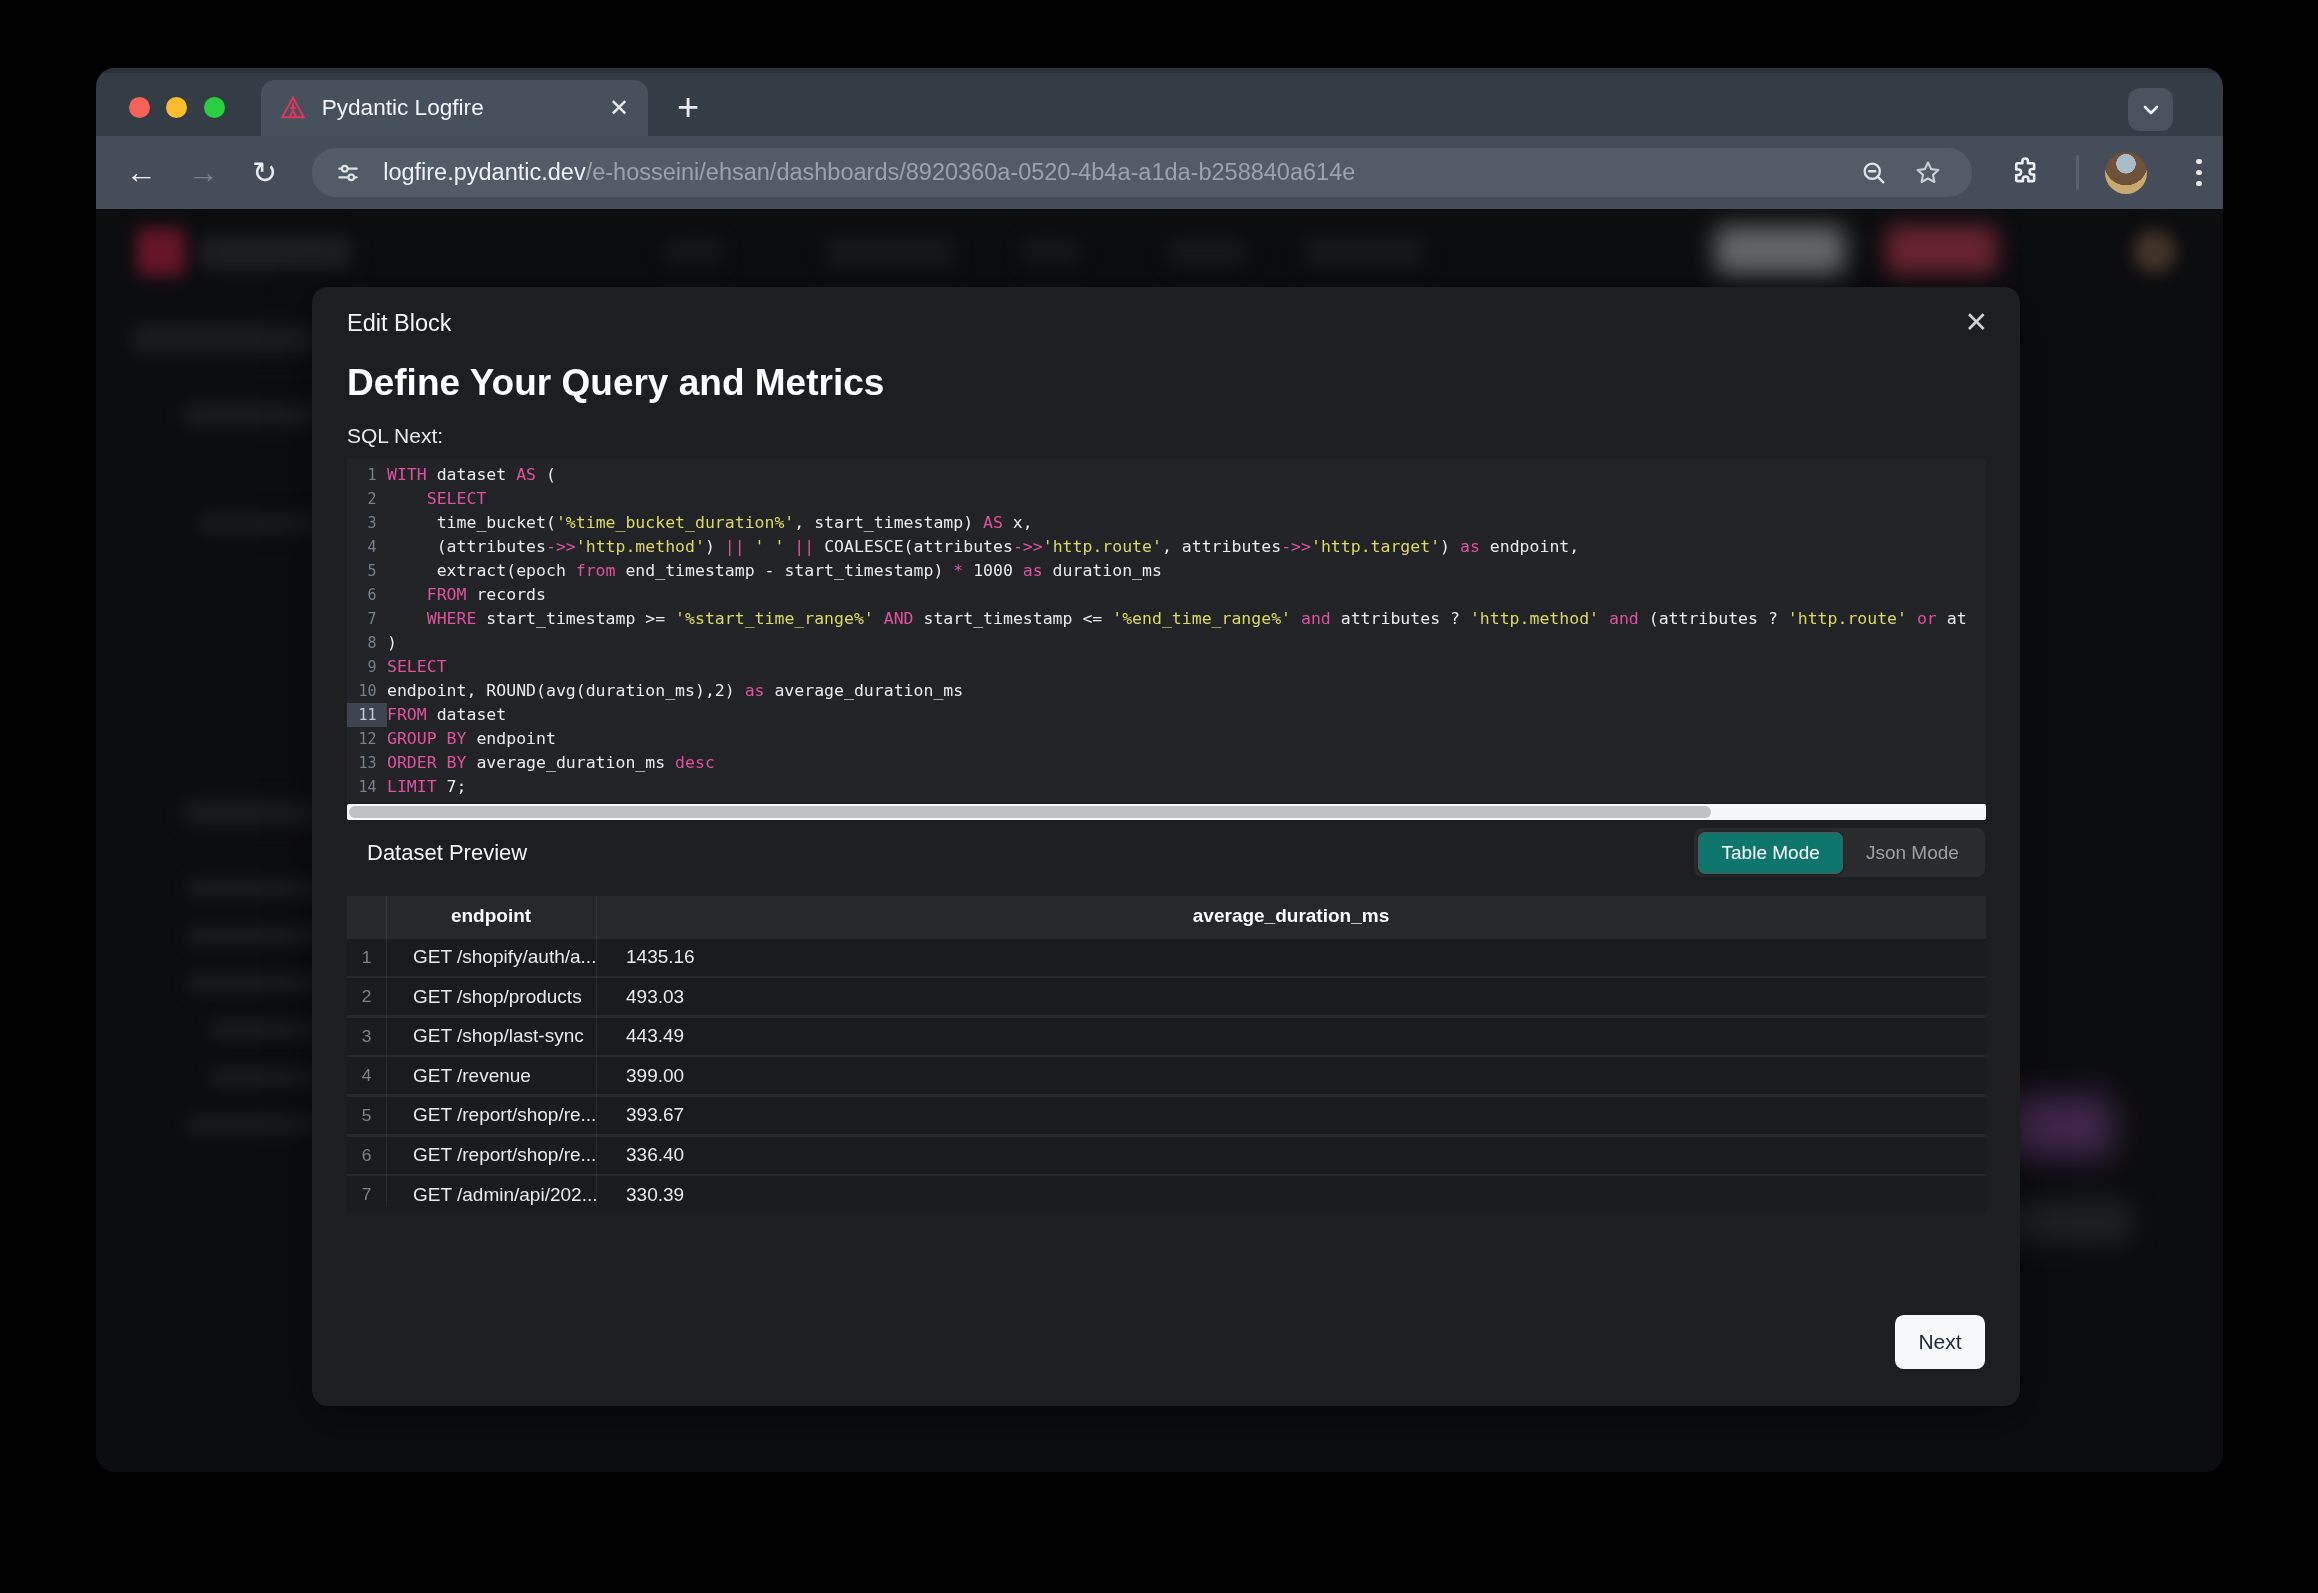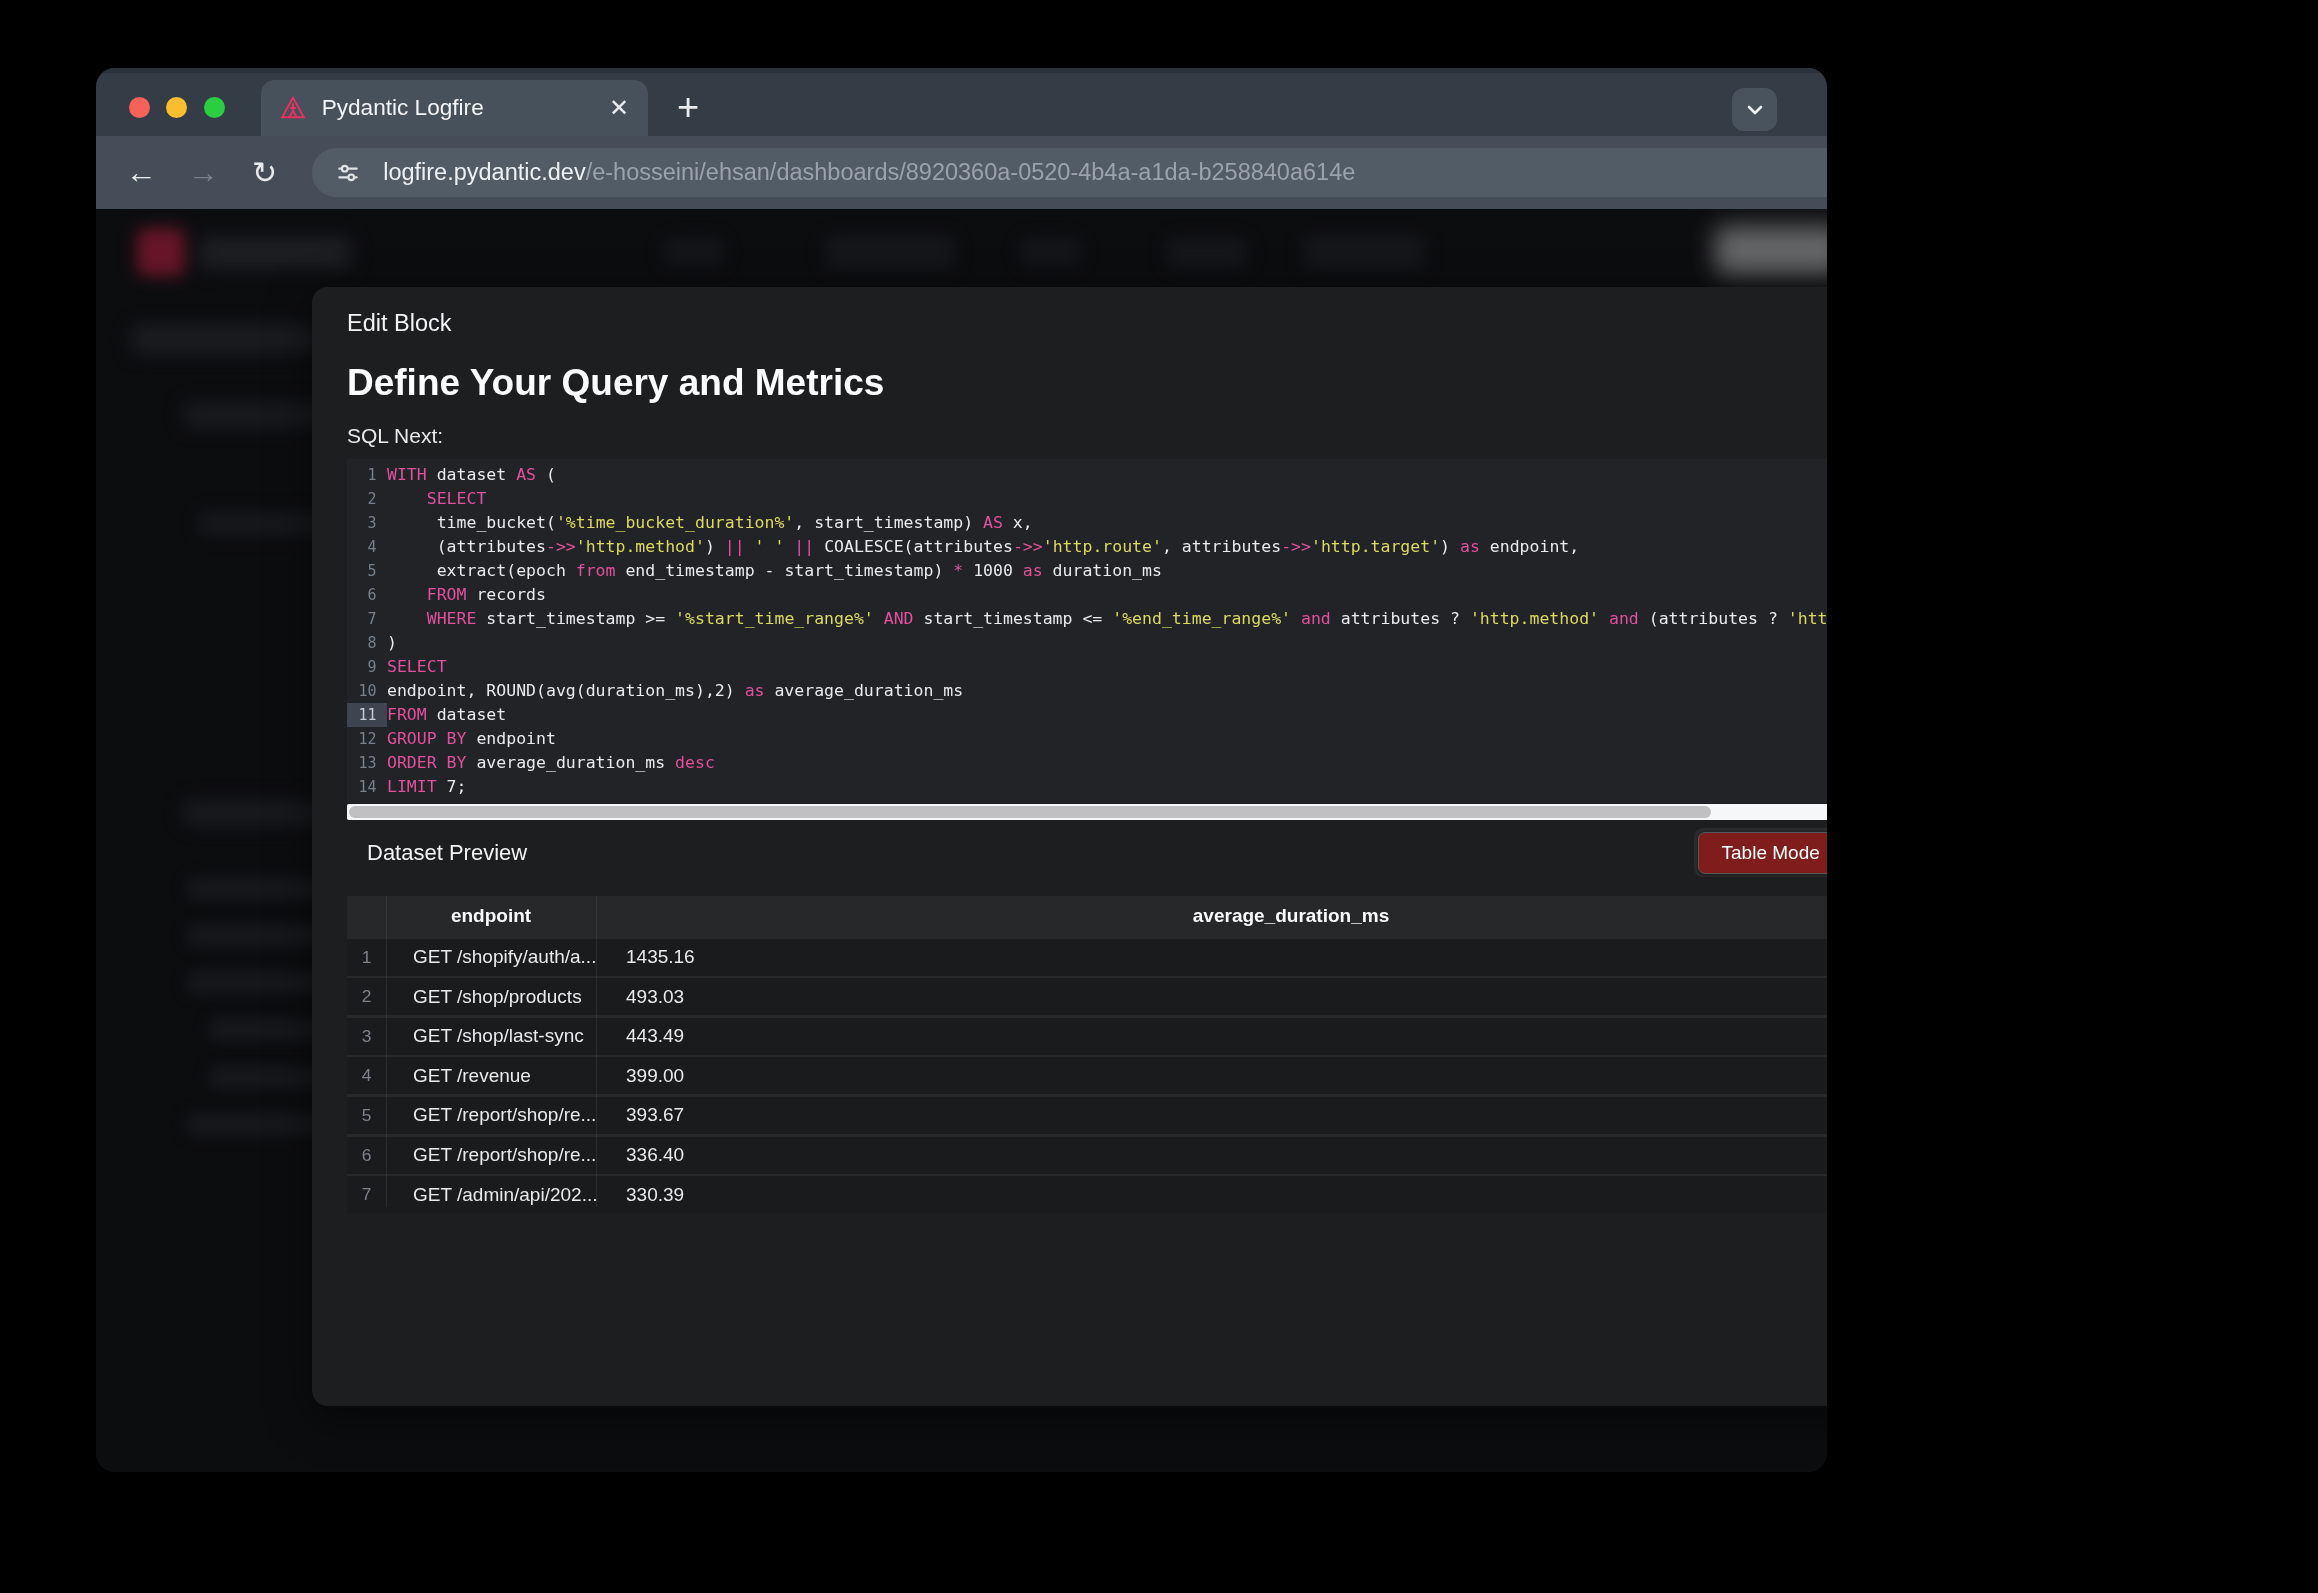--- a/index.html
+++ b/index.html
@@ -5,21 +5,21 @@
   * { box-sizing: border-box; }
   html,body { margin:0; padding:0; }
   body {
     width:2319px; height:1593px; background:#000;
     font-family:"Liberation Sans", sans-serif;
     -webkit-font-smoothing:antialiased;
     overflow:hidden; position:relative;
   }
   
   .window {
-    position:absolute; left:96px; top:68px; width:1731px; height:1404px;
+    position:absolute; left:96px; top:68px; width:2127px; height:1404px;
     border-radius:19px; overflow:hidden; background:#131417;
     box-shadow:0 17.4px 52px rgba(0,0,0,.8);
   }
   
   .tabstrip { position:absolute; left:0; top:0; width:100%; height:68px; background:#343d45; border-top:5.2px solid #2b3239; }
   .traffic { position:absolute; top:23.5px; width:21px; height:21px; border-radius:50%; }
   .t-close { left:33px;  background:#f6615a; }
   .t-min   { left:70px;  background:#f9bd2e; }
   .t-zoom  { left:108px; background:#2ace41; }
   .tab {
@@ -88,21 +88,21 @@
   
   .hscroll { position:absolute; left:35px; top:517px; width:1639px; height:15.7px; background:#f6f7f8; border-radius:1.7px; }
   .hthumb  { position:absolute; left:1.7px; top:1.7px; width:1362px; height:12px; background:#c0c0c3; border-radius:7px; }
   
   .preview-title { position:absolute; left:35px; top:553px; color:#f2f4f6; font-size:22px;margin-left:20px; }
   .segmented {
     position:absolute; right:35px; top:541px; height:49px;
     background:#2a2b2d; border-radius:8.7px; display:flex; align-items:center; padding:3.5px;
   }
   .seg { font-size:19px; padding:0 22.6px; height:42px; display:flex; align-items:center; border-radius:7px; }
-  .seg.active { background:#7f1d1d; color:#ffffff; border:0.9px solid #55575a; box-shadow:0 0.9px 2.6px rgba(0,0,0,.4); }
+  .seg.active { background:#0f766e; color:#ffffff; border:0.9px solid #55575a; box-shadow:0 0.9px 2.6px rgba(0,0,0,.4); }
   .seg.inactive { color:#9aa0a5; }
   
   .ptable { position:absolute; left:35px; top:609px; width:1639px; height:311px; background:#26282a; }
   .phead { position:relative; height:40px; background:#26282a; }
   .phead span { position:absolute; top:0; height:40px; display:flex; align-items:center; justify-content:center; color:#fbfcfd; font-size:19px; font-weight:700; }
   .h-endpoint { left:39px;  width:210px; }
   .h-value    { left:249px; width:1390px; }
   .prow { position:relative; height:37px; background:#1a1b1d; margin-top:2.6px; display:flex; align-items:center; color:#e8eaec; font-size:19px; }
   .prow .rn  { width:39px; text-align:center; color:#7d838a; font-size:17.4px; flex:0 0 39px; }
   .prow .ep  { width:210px; flex:0 0 210px; padding-left:27px; white-space:nowrap; overflow:hidden; }

